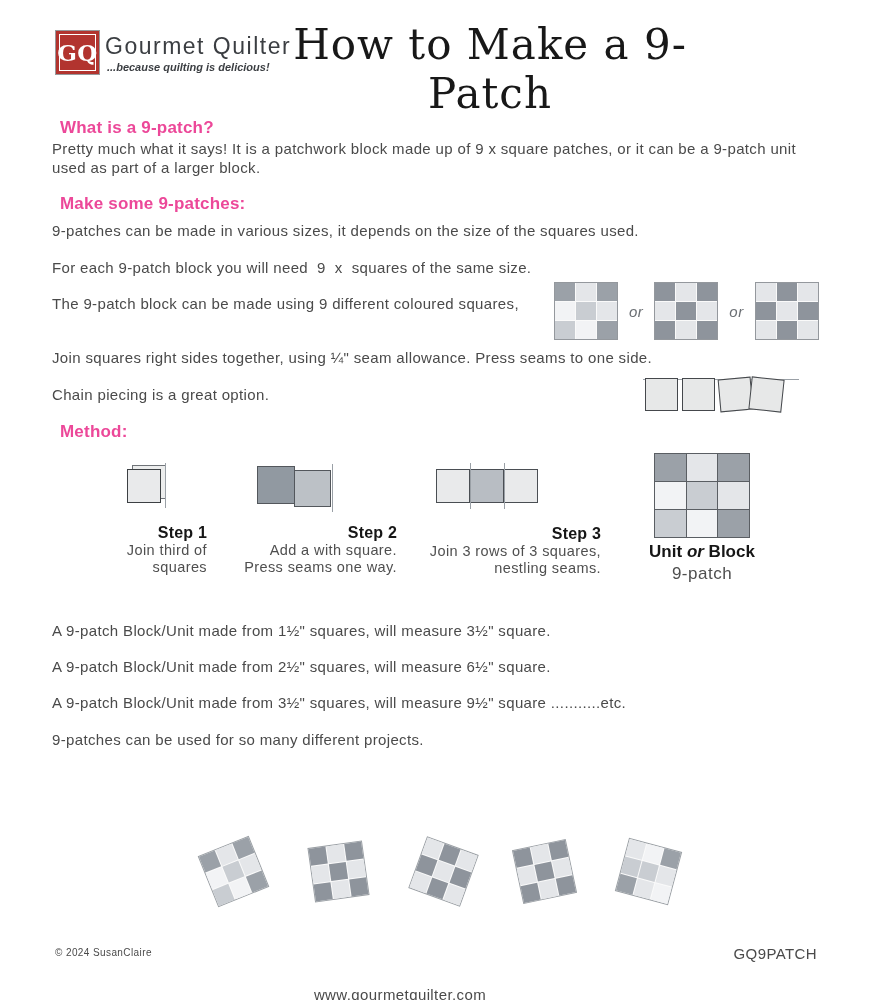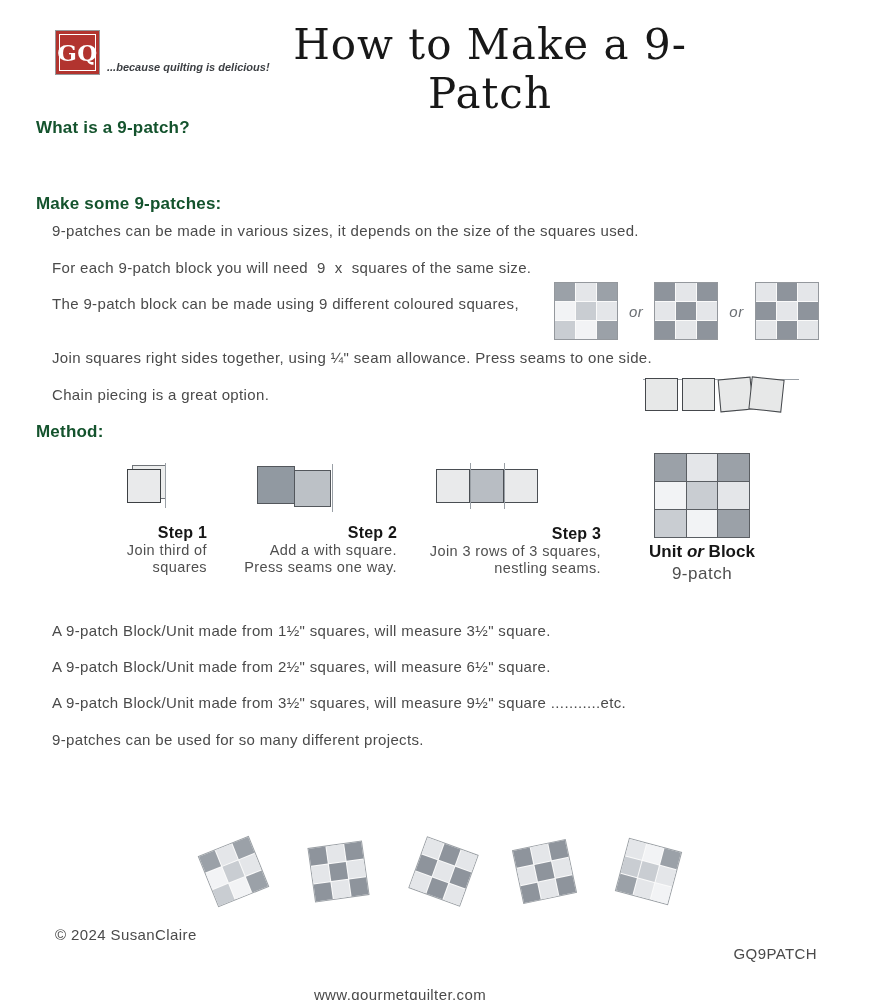--- a/index.html
+++ b/index.html
@@ -34,21 +34,21 @@
     position: absolute; left: 107px; top: 61px;
     font-size: 11px; font-weight: bold; font-style: italic; color: #3b3e42;
   }
   .doc-title {
     position: absolute; left: 240px; top: 20px; width: 500px;
     text-align: center;
     font-family: "DejaVu Serif", serif;
     font-size: 42px; color: #181818; letter-spacing: 1px;
   }
   
-  .h1 { position: absolute; left: 36px; font-size: 17px; font-weight: bold; color: #14532d; letter-spacing: 0.2px; }
+  .h1 { position: absolute; left: 60px; font-size: 17px; font-weight: bold; color: #ec4899; letter-spacing: 0.2px; }
   .para { position: absolute; left: 52px; font-size: 15px; line-height: 18.5px; letter-spacing: 0.35px; color: #4a4a4a; }
   .h-what   { top: 118px; }
   .p-what   { top: 140px; width: 762px; }
   .h-make   { top: 194px; }
   .p-sizes  { top: 222px; }
   .p-need   { top: 259px; }
   .p-col1   { top: 295px; }
   .p-col2   { top: 313px; }
   .p-join   { top: 349px; }
   .p-chain  { top: 386px; }
@@ -128,37 +128,39 @@
   .bottom-row .patch {
     position: absolute; width: 55px; height: 55px;
     border: 1px solid #9ba0a5;
   }
   .bp0 { left: 206px; top: 6px; }
   .bp1 { left: 311px; top: 6px; }
   .bp2 { left: 416px; top: 6px; }
   .bp3 { left: 517px; top: 6px; }
   .bp4 { left: 621px; top: 6px; }
   
-  .footer-left  { position: absolute; left: 55px;  top: 926px; font-size: 15px; letter-spacing: 0.4px; color: #4a4a4a; }
+  .footer-left  { position: absolute; left: 55px;  top: 947px; font-size: 10px; letter-spacing: 0.4px; color: #4a4a4a; }
   .footer-mid   { position: absolute; left: 280px; top: 945px; width: 240px; text-align: center; font-size: 15px; letter-spacing: 0.4px; color: #4a4a4a; margin-top: 41px; }
   .footer-right { position: absolute; right: 62px; top: 945px; font-size: 15px; letter-spacing: 0.4px; color: #4a4a4a; }
 </style>
 </head>
 <body>
 
 <div class="page">
 
   <div class="logo-sq">
     <div class="ring"></div>
     <div class="gq">GQ</div>
   </div>
+  <div class="brand">Gourmet Quilter</div>
   <div class="tagline">...because quilting is delicious!</div>
   <div class="doc-title">How to Make a 9-Patch</div>
 
   <div class="h1 h-what">What is a 9-patch?</div>
+  <div class="para p-what">Pretty much what it says! It is a patchwork block made up of 9 x square patches, or it can be a 9-patch unit used as part of a larger block.</div>
 
   <div class="h1 h-make">Make some 9-patches:</div>
   <div class="para p-sizes">9-patches can be made in various sizes, it depends on the size of the squares used.</div>
   <div class="para p-need">For each 9-patch block you will need&nbsp; 9&nbsp; x&nbsp; squares of the same size.</div>
   <div class="para p-col1">The 9-patch block can be made using 9 different coloured squares,</div>
 
   <div class="inline-blocks">
     <div class="patch">
         <div style="background: rgb(155, 161, 168);"></div>
         <div style="background: rgb(228, 230, 233);"></div>

